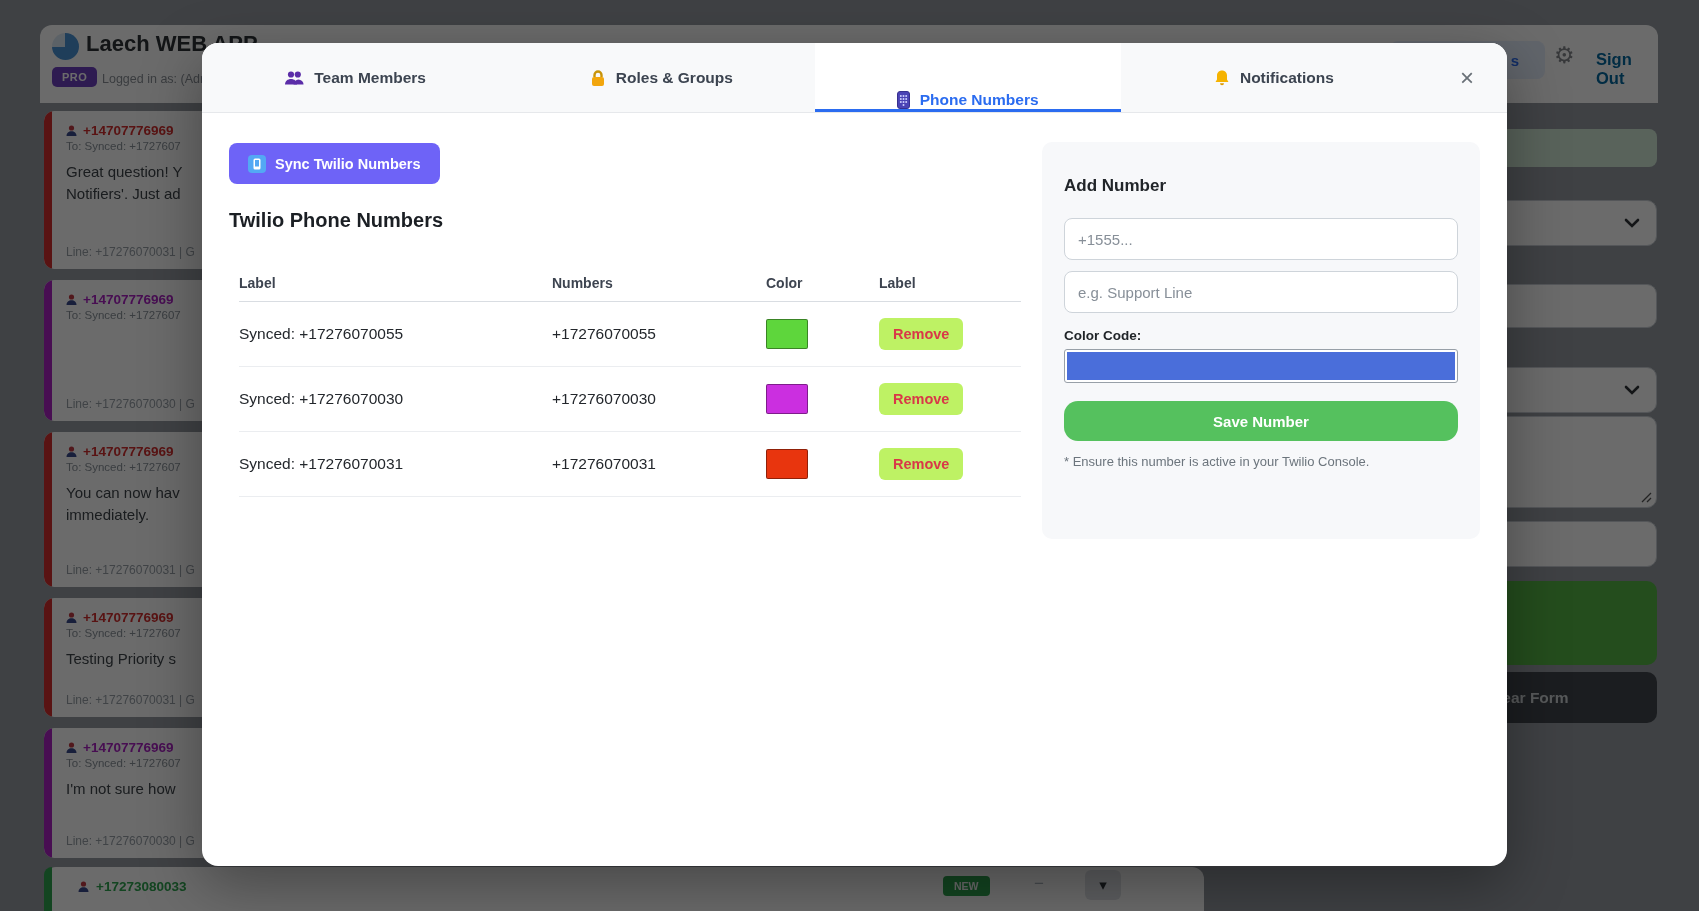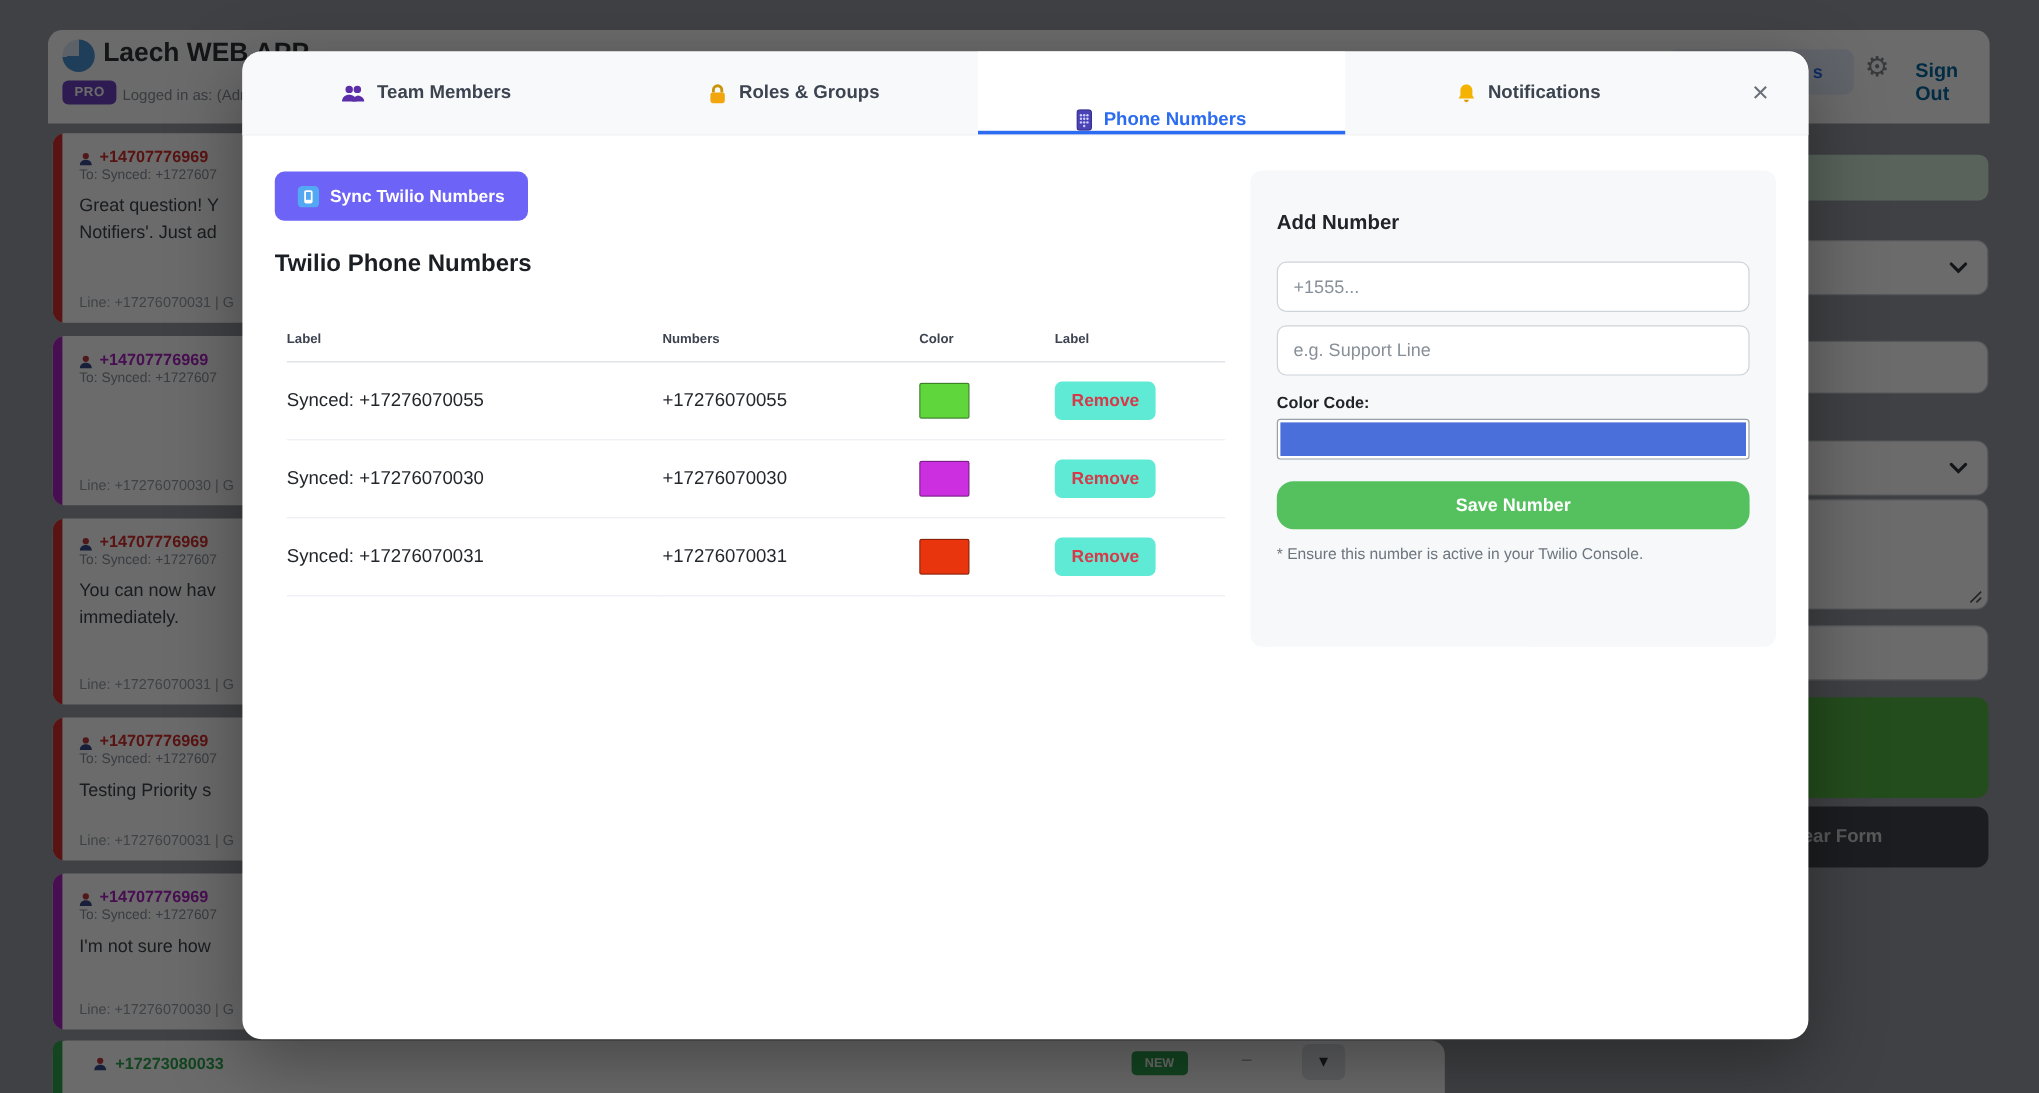--- a/index.html
+++ b/index.html
@@ -18,21 +18,21 @@
                text-align:right;line-height:38px;padding-right:26px;box-sizing:border-box;
                color:#2b6cf0;font-weight:bold;font-size:15px;border:none;}
   .gear{position:absolute;left:1508px;top:16px;font-size:23px;color:#85898e;background:none;border:none;cursor:pointer;}
   .signout{position:absolute;left:1556px;top:25px;font-size:16.5px;font-weight:bold;color:#0369a1;cursor:pointer;}
 
   
   .msg-list{position:absolute;left:44px;top:111px;width:300px;display:flex;flex-direction:column;gap:11px;}
   .msg{position:relative;background:#fff;border-radius:10px;padding:12px 14px 10px 22px;box-sizing:border-box;
        display:flex;flex-direction:column;overflow:hidden;}
   .msg .accent{position:absolute;left:0;top:0;bottom:0;width:8px;border-radius:10px 0 0 10px;}
-  .msg .head{display:flex;align-items:flex-end;gap:6px;font-size:13.5px;font-weight:bold;}
+  .msg .head{display:flex;align-items:center;gap:6px;font-size:13.5px;font-weight:bold;}
   .msg .to{font-size:11.5px;color:#8a929a;margin-top:2px;white-space:nowrap;}
   .msg .body{font-size:15px;color:#3f454b;margin-top:9px;line-height:1.45;white-space:pre-line;}
   .msg .line{font-size:12px;color:#98a0a8;margin-top:auto;padding-top:10px;white-space:nowrap;}
   .h158{min-height:158px}.h141{min-height:141px}.h155{min-height:155px}.h119{min-height:119px}.h130{min-height:130px}
 
   
   .bottom-msg{position:absolute;left:44px;top:867px;width:1160px;height:70px;background:#fff;border-radius:12px;}
   .bottom-msg .accent{position:absolute;left:0;top:0;bottom:0;width:8px;border-radius:12px 0 0 12px;}
   .bottom-msg .head{position:absolute;left:34px;top:12px;display:flex;align-items:center;gap:7px;
                     font-size:13.5px;font-weight:bold;}
@@ -62,25 +62,25 @@
        color:#3c4450;cursor:pointer;box-sizing:border-box;}
   .tab.active{background:#fff;color:#2b6cf0;border-bottom:3px solid #2b6cf0;align-items:flex-end;}
   .modal-close{width:80px;display:flex;align-items:center;justify-content:center;font-size:24px;color:#697077;
                background:none;border:none;cursor:pointer;}
 
   .sync-btn{position:absolute;left:27px;top:100px;height:41px;display:flex;align-items:center;gap:9px;
             padding:0 19px;border:none;border-radius:8px;color:#fff;font-weight:bold;font-size:14.5px;cursor:pointer;}
   .section-title{position:absolute;left:27px;top:166px;font-size:20px;font-weight:bold;color:#1b1f24;}
 
   .ph-table{position:absolute;left:37px;top:222px;width:782px;border-collapse:collapse;table-layout:fixed;}
-  .ph-table th{font-size:11px;font-weight:bold;color:#3d4450;text-align:left;height:36px;
+  .ph-table th{font-size:14px;font-weight:bold;color:#3d4450;text-align:left;height:36px;
                border-bottom:1px solid #d9dde2;padding:0;}
   .ph-table td{height:64px;border-bottom:1px solid #ebedf0;font-size:15.5px;color:#23272c;padding:0;}
   .swatch{width:42px;height:30px;border-radius:2px;border:1px solid rgba(0,0,0,.38);box-sizing:border-box;}
-  .remove-btn{background:#5eead4;color:#d93848;border:none;border-radius:6px;padding:8px 14px;
+  .remove-btn{background:#bef264;color:#d93848;border:none;border-radius:6px;padding:8px 14px;
               font-size:14.5px;font-weight:bold;cursor:pointer;}
 
   .add-panel{position:absolute;left:840px;top:99px;width:438px;height:397px;background:#f7f8fa;border-radius:10px;
              box-sizing:border-box;padding:34px 22px 0 22px;}
   .add-title{font-size:17px;font-weight:bold;color:#212529;margin:0 0 22px 0;}
   .add-input{width:100%;height:42px;box-sizing:border-box;border:1px solid #ced4da;border-radius:8px;
              padding:4px 13px;font-size:15px;font-family:inherit;color:#212529;background:#fff;}
   .add-input::placeholder{color:#878f98;}
   .add-input + .add-input{margin-top:11px;}
   .color-label{font-size:13.5px;font-weight:bold;color:#212529;margin-top:15px;margin-bottom:6px;}

